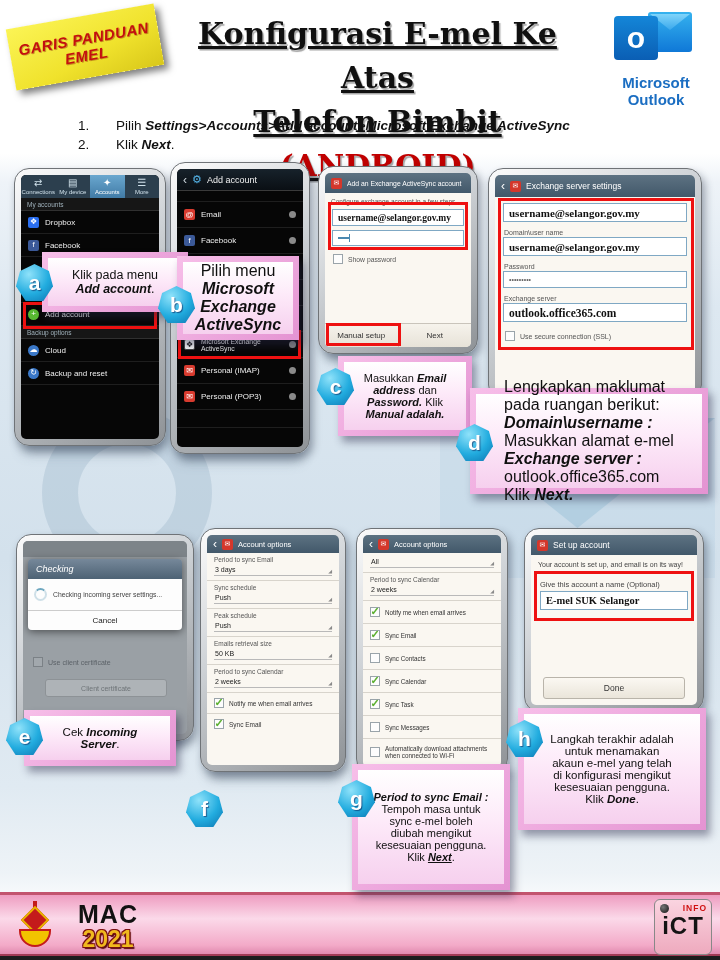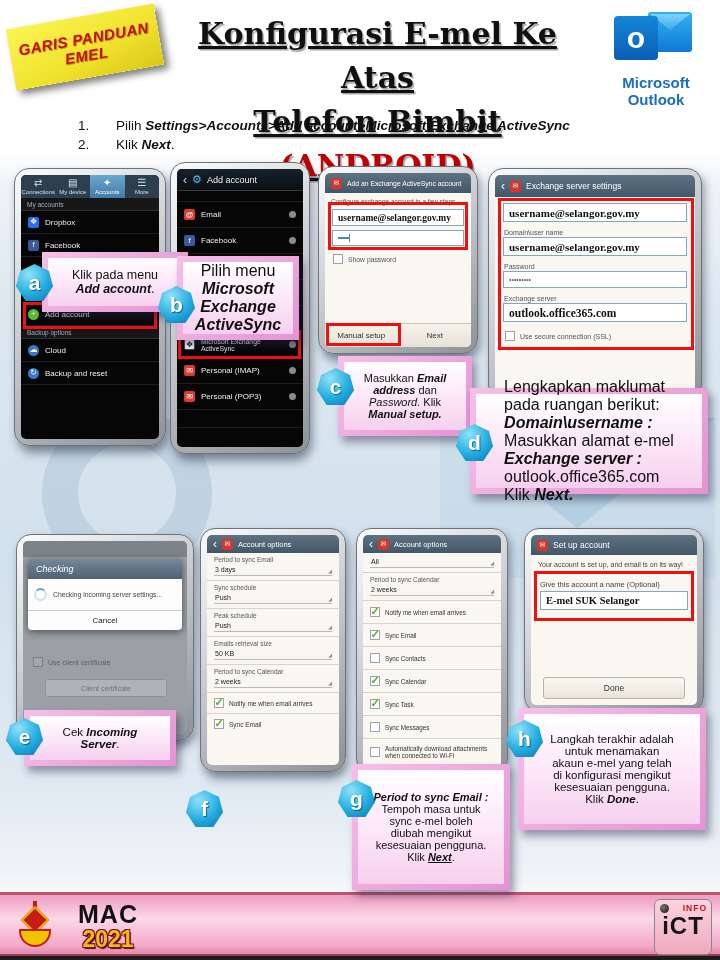--- a/index.html
+++ b/index.html
@@ -494,22 +494,22 @@
       </div>
     </div>
   <div class="hex" style="left:158px;top:286px;">
       <span data-bind="callouts.b_letter">b</span>
     </div>
 
   <div class="callout" style="left:338px;top:356px;width:134px;height:80px;font-size:11px;">
       <div class="co-in" data-bind-rich="callouts.c_text">
         <div><span>Masukkan </span><span style="font-weight: bold; font-style: italic;">Email
 address</span><span> dan
-</span><span style="font-weight: normal; font-style: italic;">Password.</span><span> Klik
-</span><span style="font-weight: bold; font-style: italic;">Manual setup.</span></div>
+</span><span style="font-weight: bold; font-style: italic;">Password.</span><span> Klik
+</span><span style="font-weight: bold; font-style: italic;">Manual adalah.</span></div>
       </div>
     </div>
   <div class="hex" style="left:317px;top:368px;">
       <span data-bind="callouts.c_letter">c</span>
     </div>
 
   <div class="callout co-left" style="left:470px;top:388px;width:238px;height:106px;font-size:16px;">
       <div class="co-in" data-bind-rich="callouts.d_text">
         <div><span>Lengkapkan maklumat
 pada ruangan berikut:

